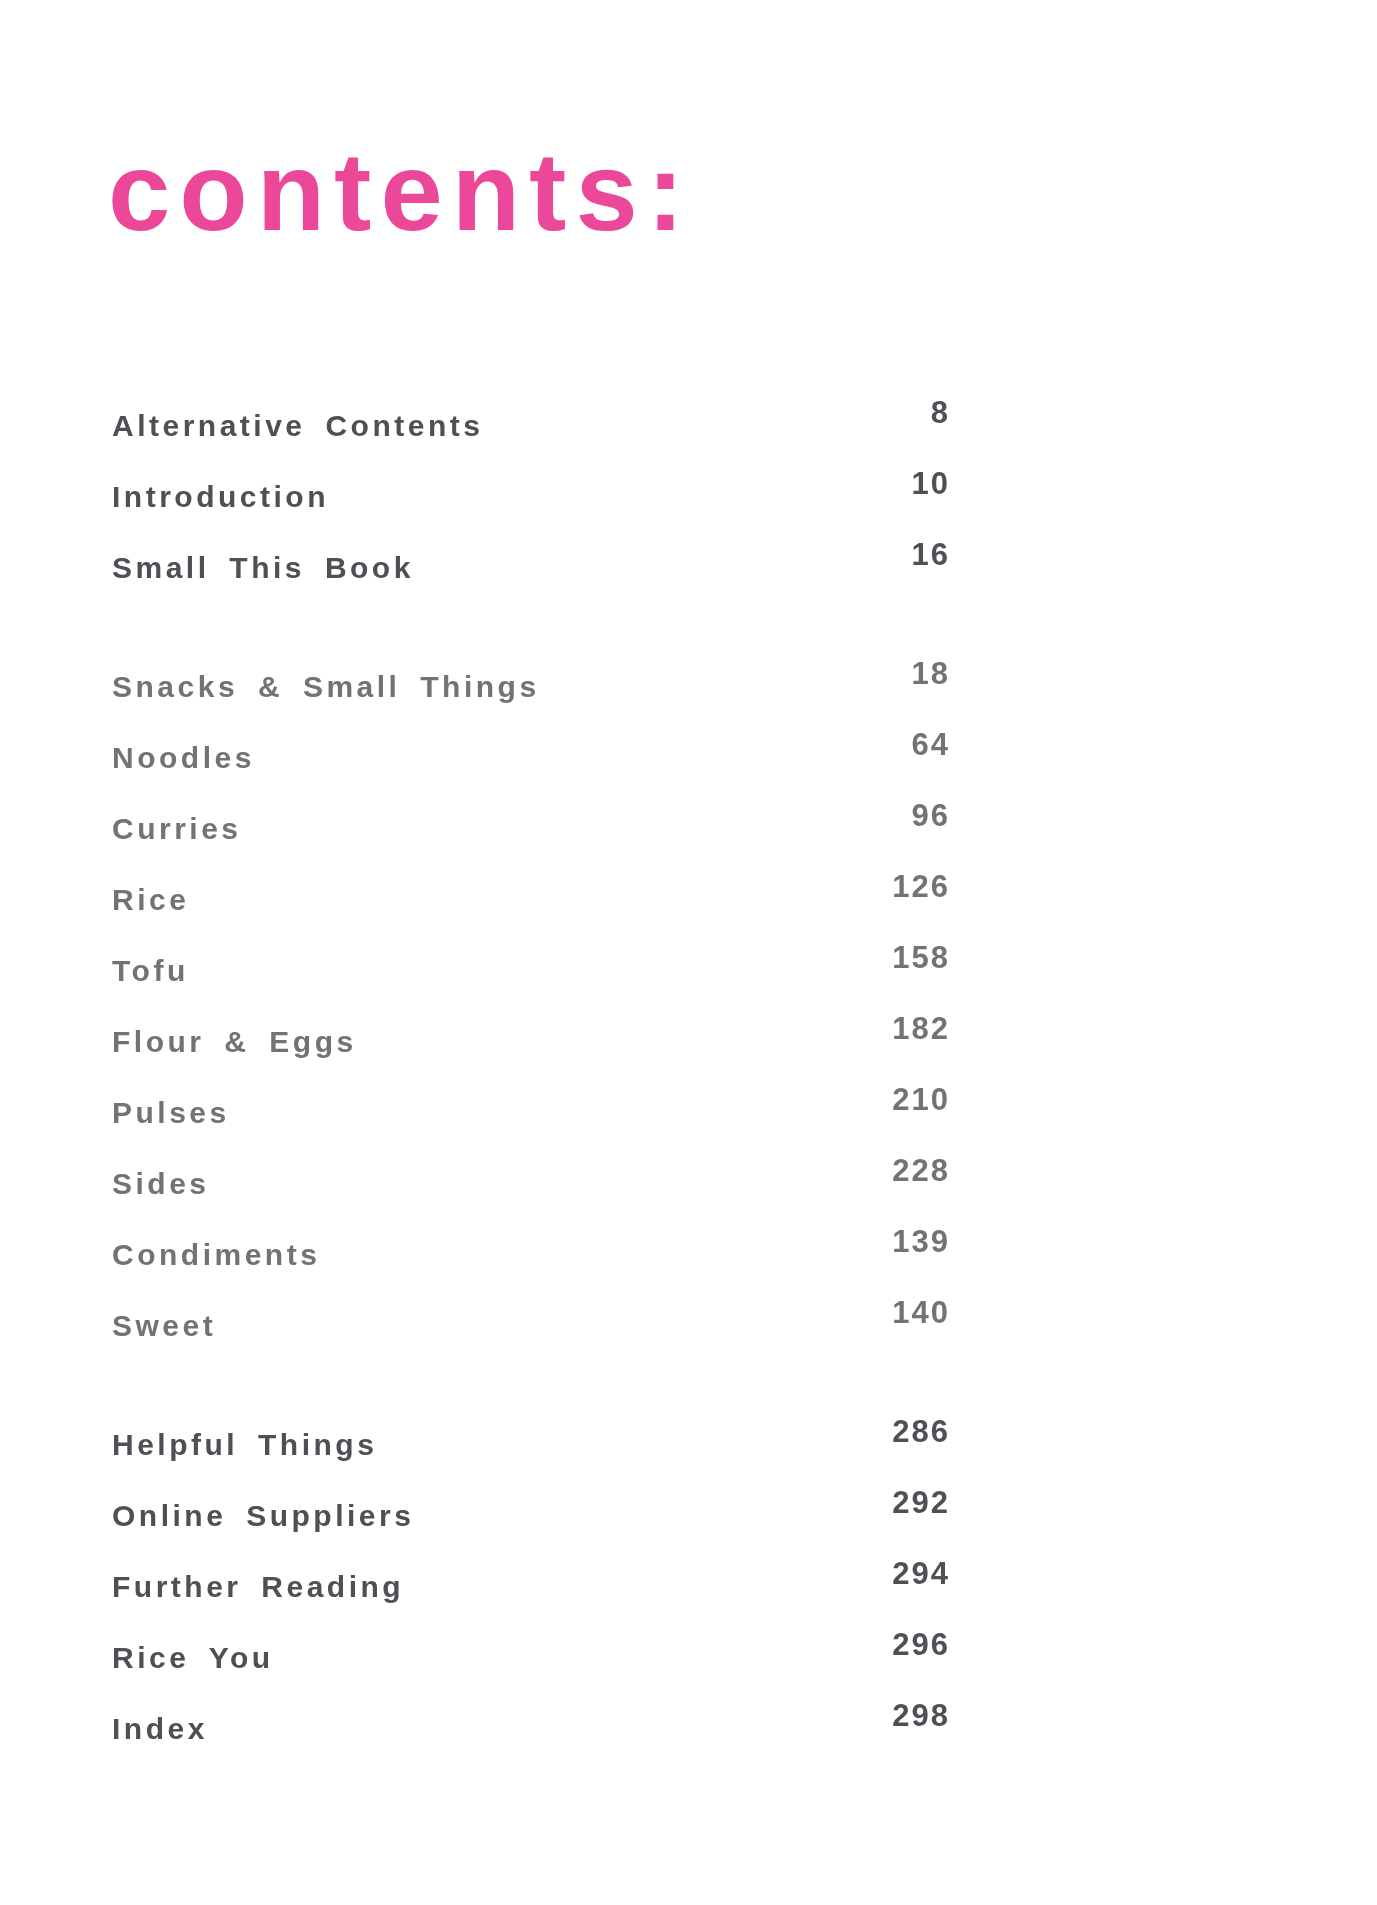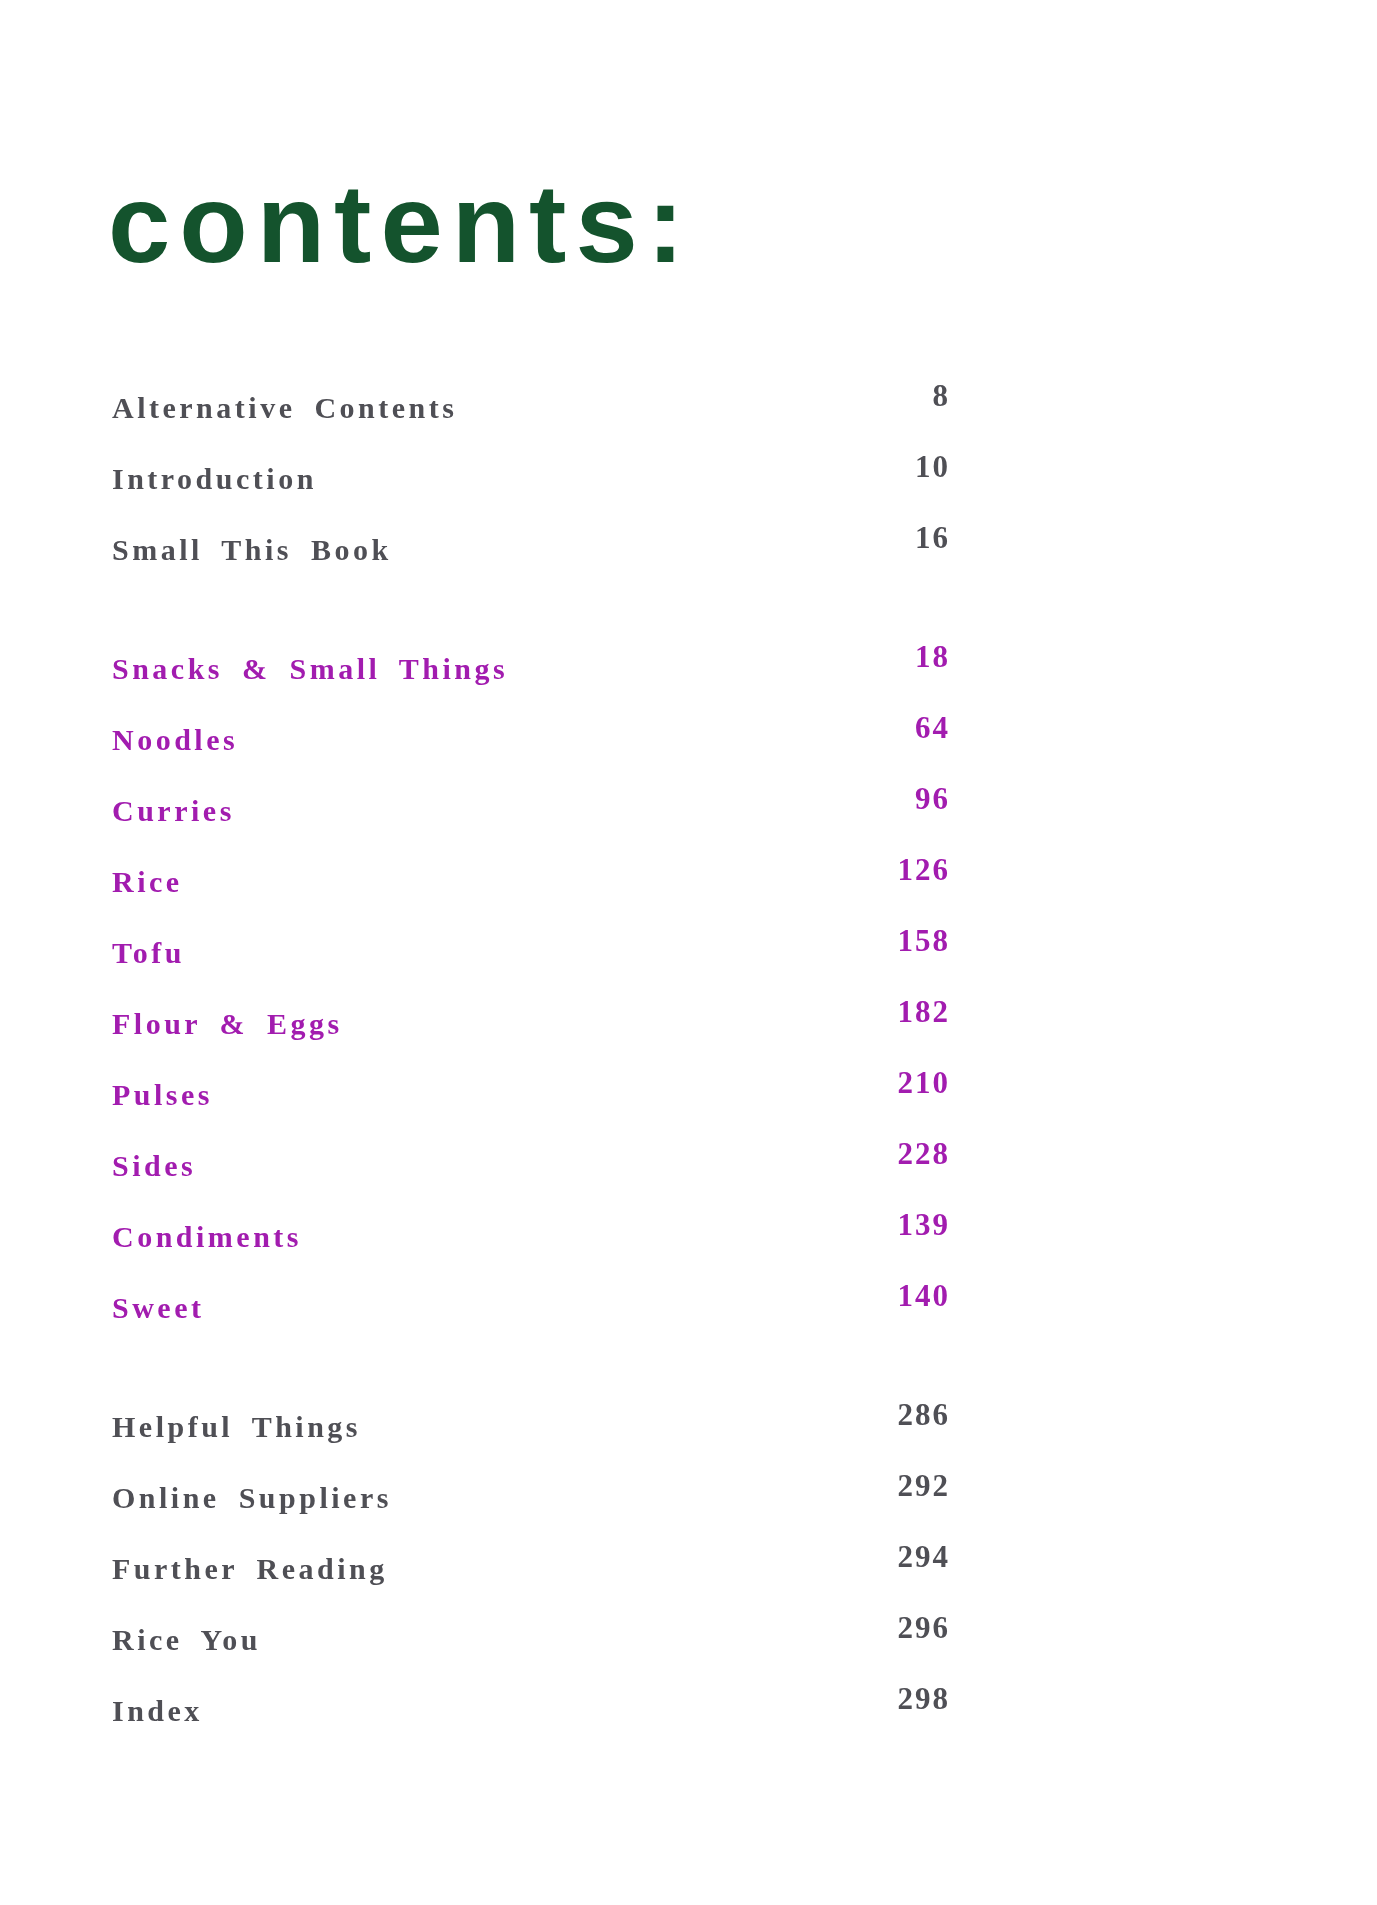--- a/index.html
+++ b/index.html
@@ -15,44 +15,43 @@
     font-family: "Liberation Sans", sans-serif;
   }
   .page {
     position: absolute;
     inset: 0;
     background: #ffffff;
   }
   .page-title {
     position: absolute;
     left: 108px;
-    top: 168px;
+    top: 136px;
     margin: 0;
     font-size: 112px;
     line-height: 1;
     font-weight: bold;
     letter-spacing: 9px;
-    color: #14532d;
+    color: #ec4899;
     white-space: nowrap;
   }
   .toc {
     position: absolute;
     left: 112px;
     top: 372px;
     width: 838px;
   }
   .toc-section + .toc-section {
     margin-top: 48px;
   }
   .toc-row {
     height: 71px;
     display: flex;
     justify-content: space-between;
-    align-items: center;
-    font-family: Liberation Serif, serif;
+    align-items: flex-end;
   }
   .toc-label {
     font-size: 30px;
     font-weight: bold;
     letter-spacing: 3.5px;
     word-spacing: 8px;
     white-space: nowrap;
   }
   .toc-page {
     font-size: 31px;
@@ -60,21 +59,21 @@
     letter-spacing: 2px;
     transform: translateY(-12px);
     white-space: nowrap;
   }
   .style-muted .toc-label,
   .style-muted .toc-page {
     color: #4f4f55;
   }
   .style-strong .toc-label,
   .style-strong .toc-page {
-    color: #a21caf;
+    color: #737373;
   }
 </style>
 </head>
 <body>
 
 <div class="page">
   <h1 class="page-title">contents:</h1>
 
   <div class="toc" id="toc">
       <div class="toc-section style-muted">

